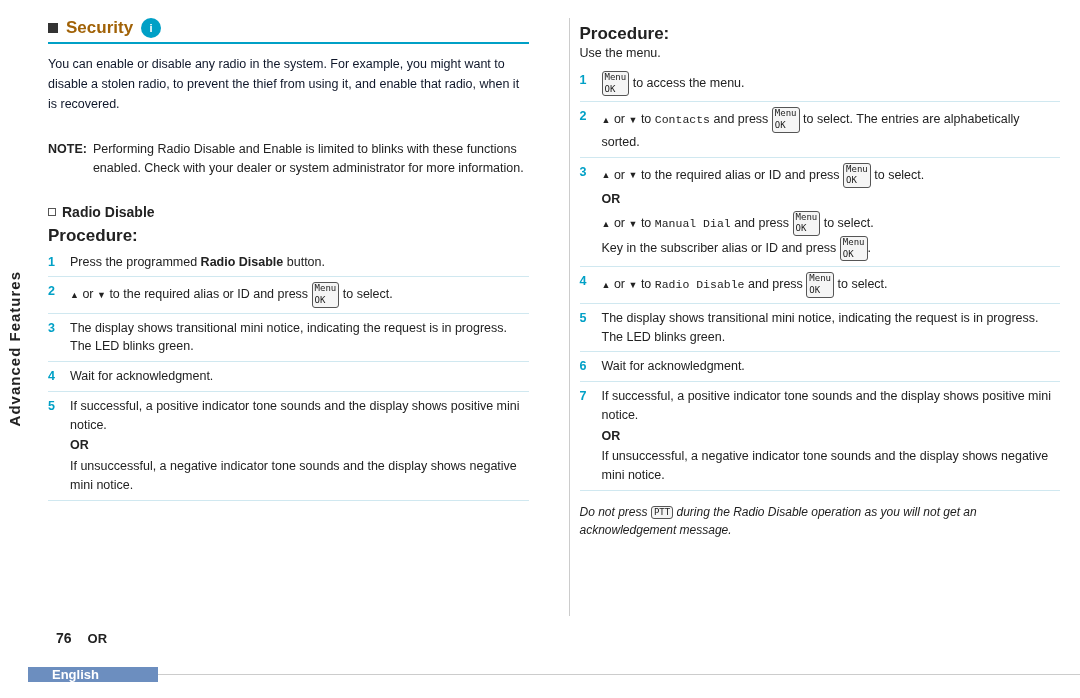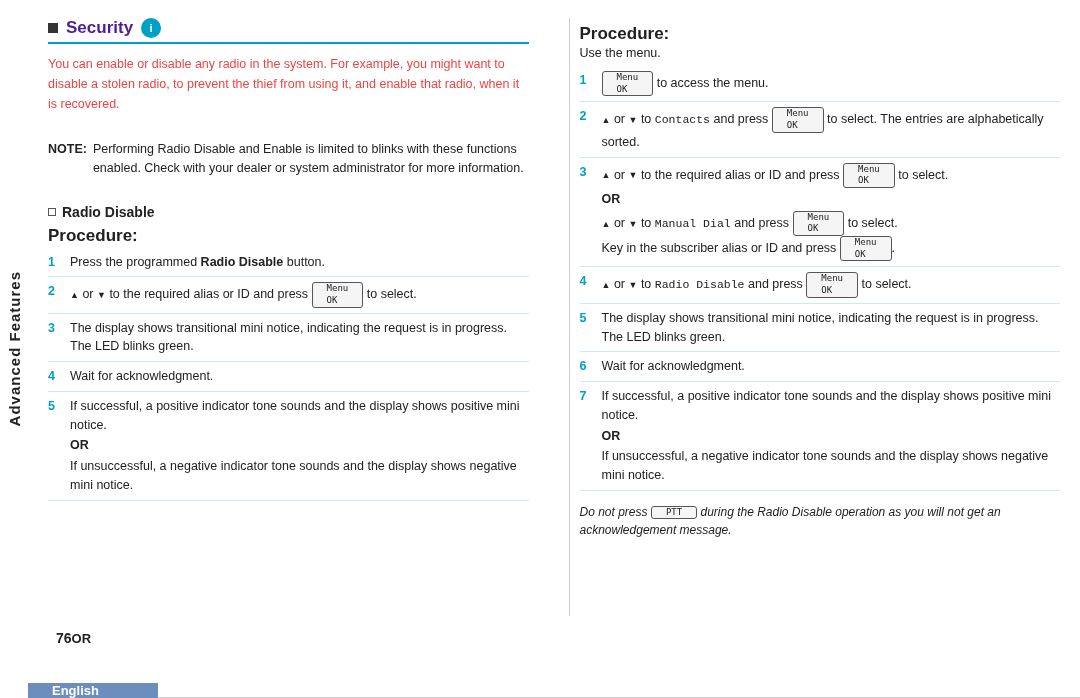--- a/index.html
+++ b/index.html
@@ -78,41 +78,41 @@
     .section-header-square {
       width: 10px;
       height: 10px;
       background: #333;
       display: inline-block;
     }
 
     .section-title {
       font-size: 17px;
       font-weight: bold;
-      color: #4c1d95;
+      color: #a16207;
     }
 
     .section-icon {
       width: 20px;
       height: 20px;
       border-radius: 50%;
       background: #00a0c6;
       display: inline-flex;
       align-items: center;
       justify-content: center;
       color: white;
       font-size: 11px;
       font-weight: bold;
     }
 
     .intro-text {
       font-size: 12.5px;
       line-height: 1.6;
       margin: 10px 0;
-      color: #ef4444;
+      color: #0f172a;
     }
 
     .note-block {
       display: flex;
       gap: 6px;
       margin: 26px 0;
       font-size: 12.5px;
       line-height: 1.5;
     }
 
@@ -187,55 +187,56 @@
       font-weight: bold;
       display: block;
       margin: 2px 0;
     }
 
     
     .btn-icon {
       display: inline-block;
       border: 1.5px solid #555;
       border-radius: 3px;
-      padding: 0px 14px;
+      padding: 0px 2px;
       font-size: 9px;
       line-height: 1.3;
       vertical-align: middle;
       font-family: monospace;
       background: #f5f5f5;
     }
 
     .arrow-up::before { content: '▲'; font-size: 9px; }
     .arrow-dn::before { content: '▼'; font-size: 9px; }
 
     
     .bottom-bar {
       display: flex;
       align-items: center;
       padding: 4px 20px 4px 28px;
+      gap: 16px;
     }
 
     .page-num {
       font-weight: bold;
       font-size: 14px;
       color: #222;
     }
 
     .or-bottom {
       font-weight: bold;
       font-size: 13px;
       color: #222;
     }
 
     
     .footer {
       height: 48px;
       display: flex;
-      align-items: flex-end;
+      align-items: center;
     }
 
     .footer-english {
       background: #6c8ebf;
       color: white;
       font-size: 13px;
       font-weight: bold;
       padding: 0 24px;
       display: flex;
       align-items: center;

